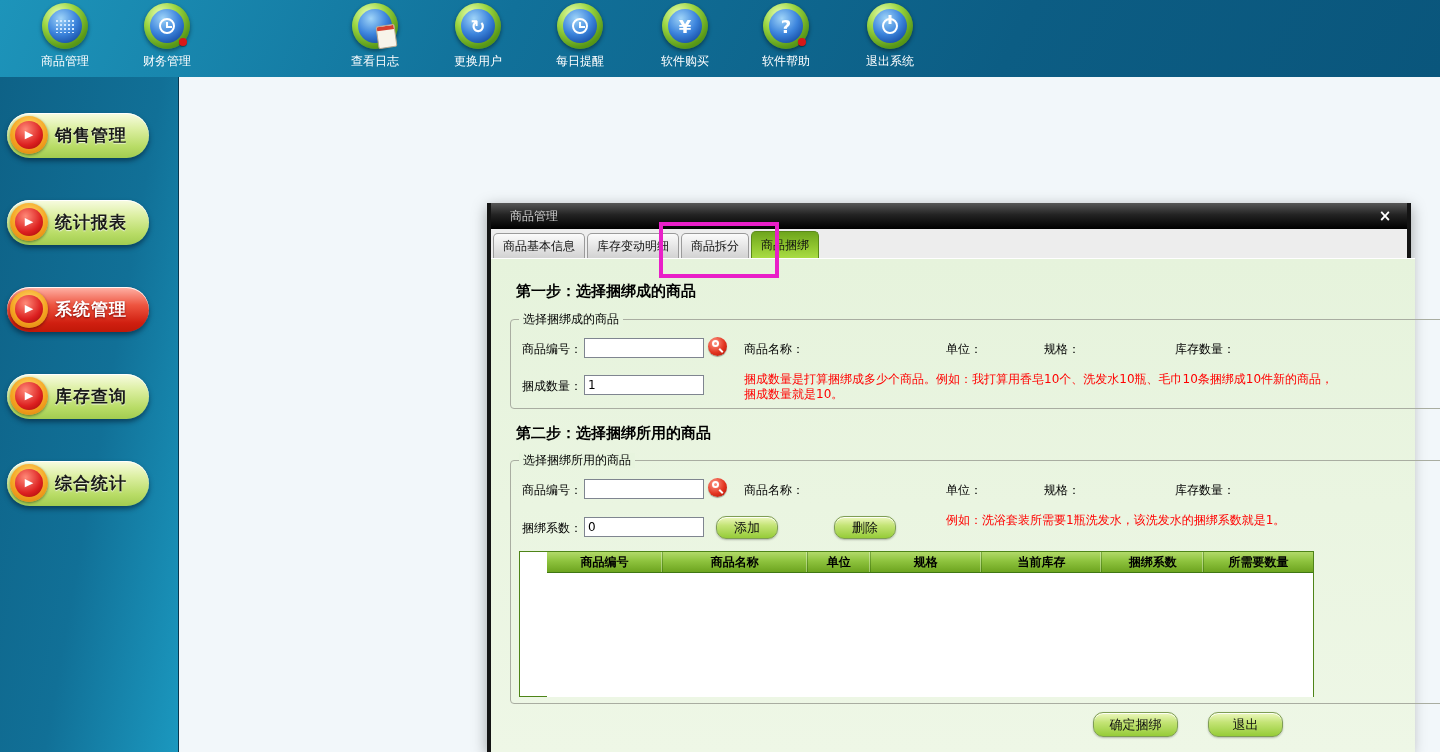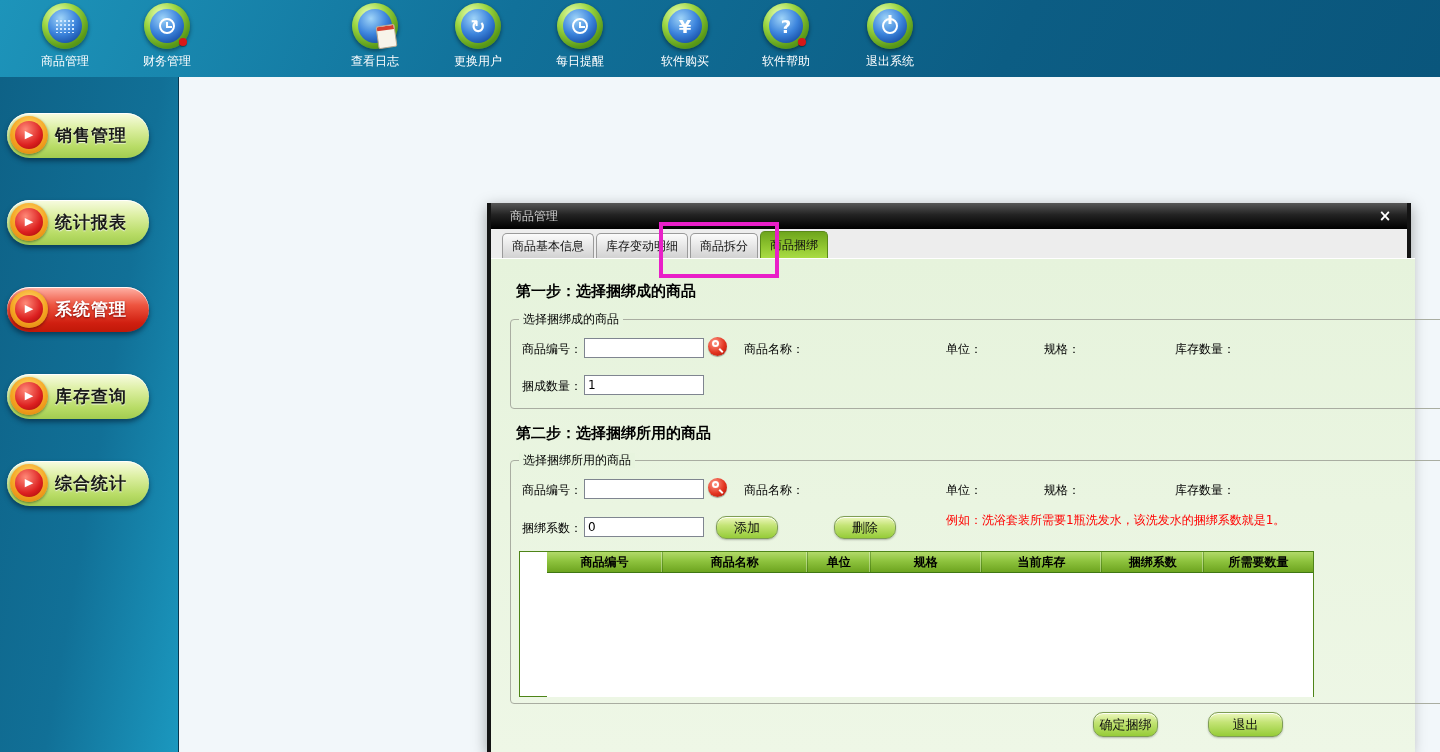--- a/index.html
+++ b/index.html
@@ -63,21 +63,21 @@
   
   .dialog { position:absolute; left:487px; top:203px; width:924px; height:549px;
     border-left:4px solid #141414; border-right:4px solid #141414;
     background:#e8f4e0; box-shadow:0 4px 14px rgba(0,0,0,.35); }
   .dlg-title { height:26px; line-height:26px; padding-left:19px;
     background:linear-gradient(180deg,#575757 0%,#232323 45%,#000 100%);
     color:#cfcfcf; font-size:12px; position:relative; }
   .dlg-close { position:absolute; right:13px; top:0; width:18px; text-align:center;
     color:#fff; font-size:15px; font-weight:bold; cursor:pointer; }
   .dlg-tabs { height:29px; background:#ededed; display:flex; align-items:flex-end;
-    padding-left:11px; }
+    padding-left:2px; }
   .tab { height:25px; line-height:25px; padding:0 9px; font-size:12px; color:#111;
     border:1px solid #9a9a9a; border-bottom:none; border-radius:5px 5px 0 0;
     background:linear-gradient(180deg,#fbfbfb 0%,#d2d2d2 100%);
     margin-right:2px; cursor:pointer; white-space:nowrap; }
   .tab.active { height:27px; line-height:27px; border-color:#5a8a18;
     background:linear-gradient(180deg,#6ea51d 0%,#8fc52f 55%,#a9dc44 100%); }
   .dlg-body { position:absolute; left:0; top:55px; width:924px; height:494px;
     background:linear-gradient(180deg,#e6f3dc 0%,#eef7e6 100%); border-top:1px solid #fff; }
 
   .step-heading { position:absolute; left:25px; font-size:15px; font-weight:bold; color:#000; }
@@ -272,20 +272,24 @@
           <span class="tail"></span>
         </span>
       <span class="flabel" style="left:233px; top:21px">商品名称：</span>
       <span class="flabel" style="left:435px; top:21px">单位：</span>
       <span class="flabel" style="left:533px; top:21px">规格：</span>
       <span class="flabel" style="left:664px; top:21px">库存数量：</span>
 
       <span class="flabel" style="left:11px; top:58px">捆成数量：</span>
       <input class="finput" style="left: 73px; top: 55px;" value="1">
 
+      <div class="hint" style="left:233px; top:52px">
+        <div>捆成数量是打算捆绑成多少个商品。例如：我打算用香皂10个、洗发水10瓶、毛巾10条捆绑成10件新的商品，</div>
+        <div>捆成数量就是10。</div>
+      </div>
     </div>
 
     <div class="step-heading" style="top:165px">第二步：选择捆绑所用的商品</div>
 
     <div class="gbox" style="top:201px; height:244px">
       <span class="gbox-legend">选择捆绑所用的商品</span>
 
       <span class="flabel" style="left:11px; top:21px">商品编号：</span>
       <input class="finput" style="left: 73px; top: 18px;" value="">
       <span class="mag" style="left:197px; top:17px">
@@ -313,18 +317,18 @@
           <div class="grid-col" style="width:65px">单位</div>
           <div class="grid-col" style="width:115px">规格</div>
           <div class="grid-col" style="width:125px">当前库存</div>
           <div class="grid-col" style="width:105px">捆绑系数</div>
           <div class="grid-col" style="width:113px">所需要数量</div>
         </div>
         <div class="grid-body"></div>
       </div>
     </div>
 
-    <div class="btn-green" style="left:602px; top:453px; width:65px; height:25px; line-height:23px">确定捆绑</div>
+    <div class="btn-green" style="left:602px; top:453px; width:85px; height:25px; line-height:23px">确定捆绑</div>
     <div class="btn-green" style="left:717px; top:453px; width:75px; height:25px; line-height:23px">退出</div>
   </div>
 </div>
 
 <div class="hl-box"></div>
 
 </body></html>

